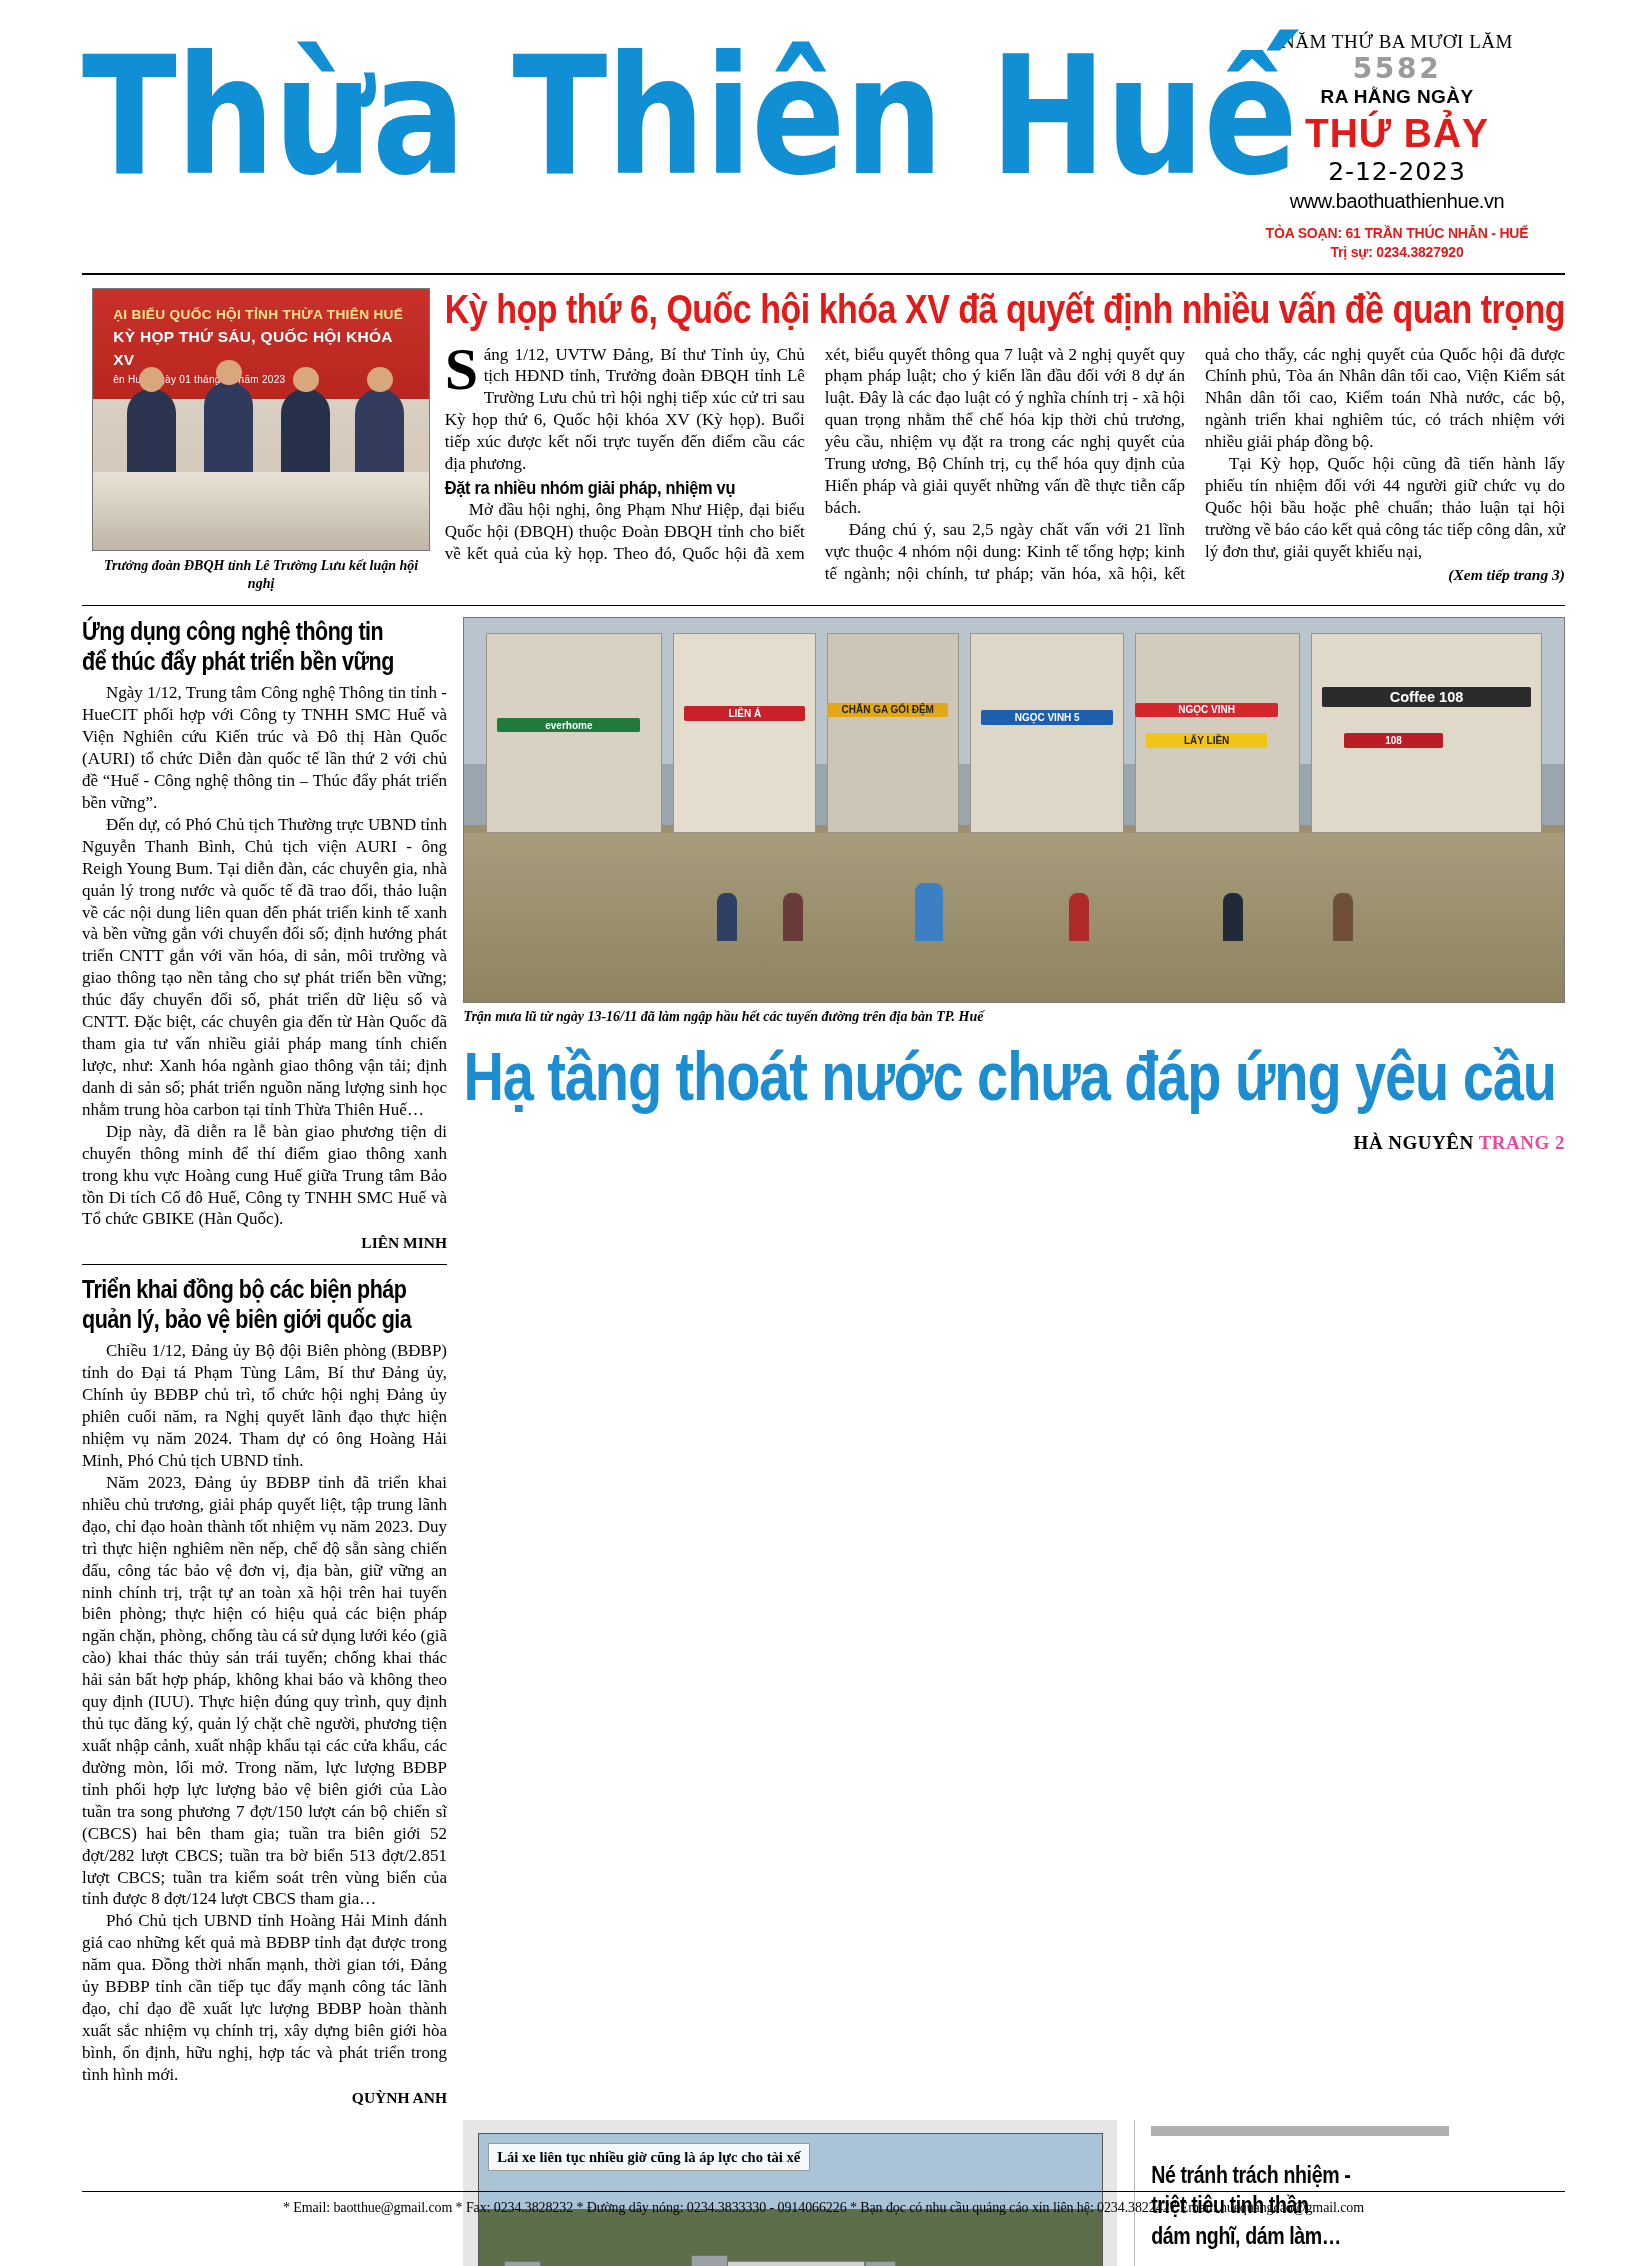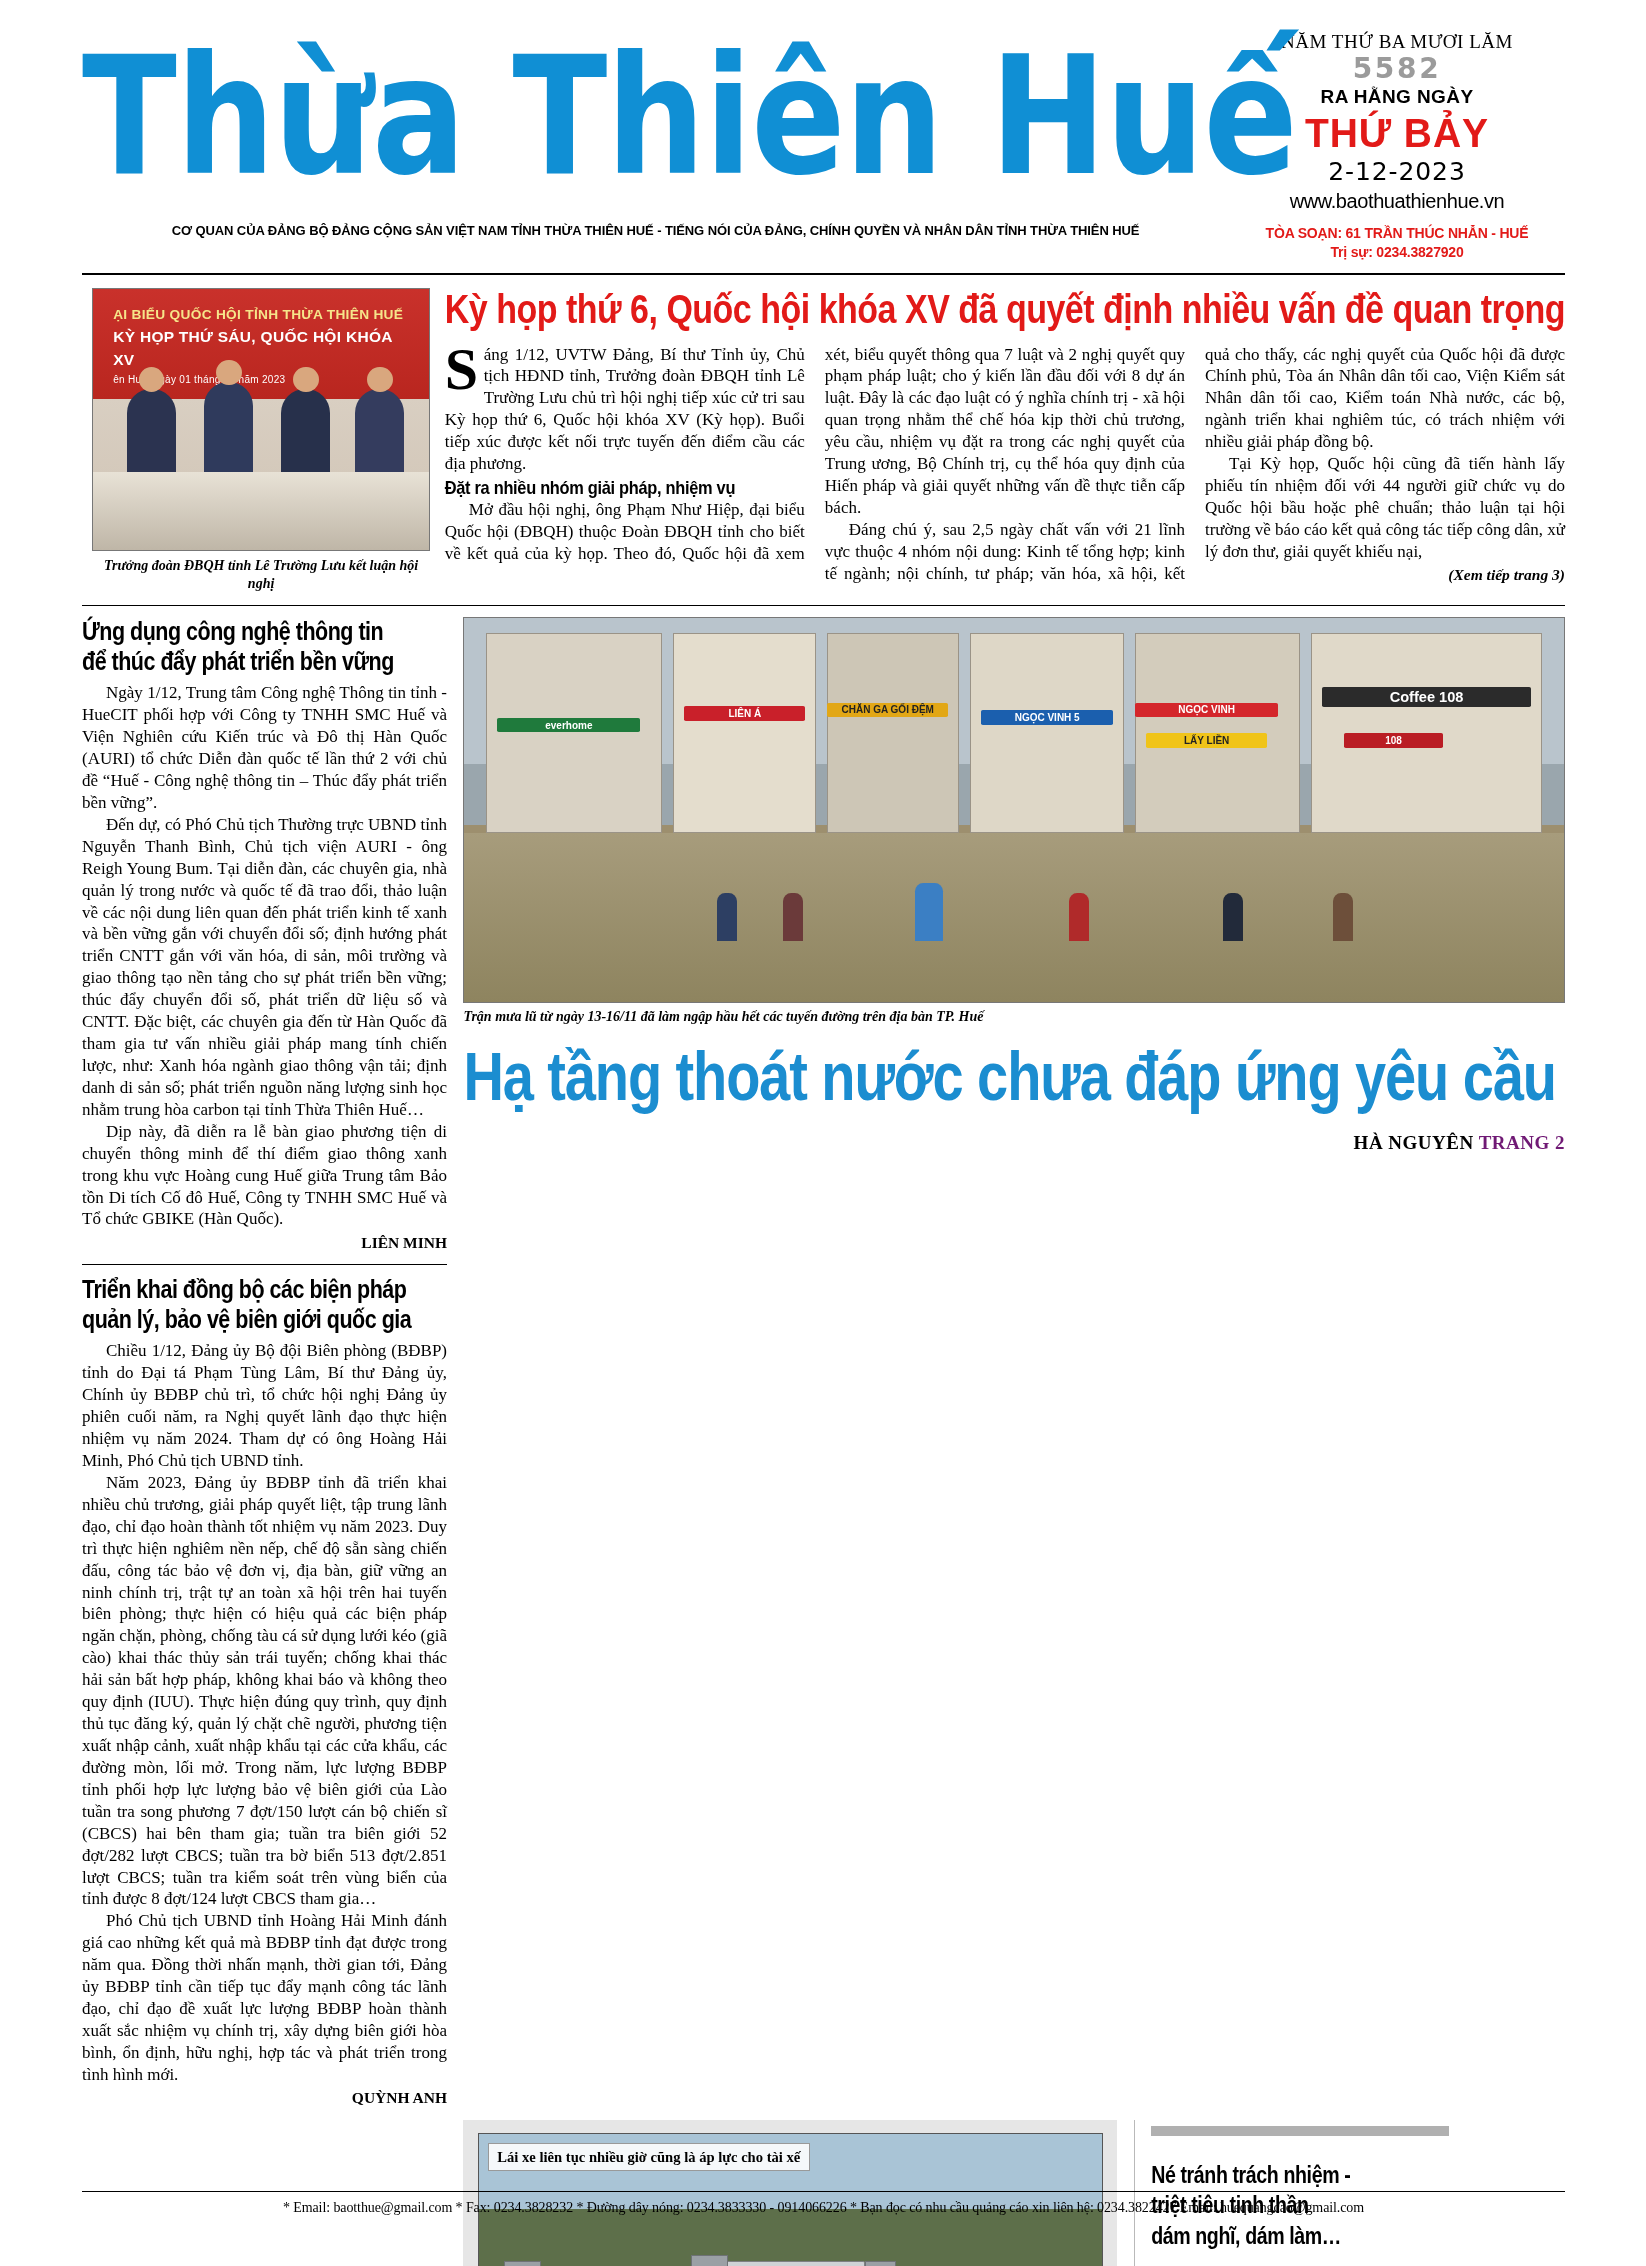--- a/index.html
+++ b/index.html
@@ -143,21 +143,21 @@
     font-family:"Liberation Sans", sans-serif; font-weight:700;
     color:#1b8dd0; font-size:56px; line-height:1;
     letter-spacing:-1.1px; white-space:nowrap;
     transform:scaleY(1.22); transform-origin:left center;
     margin:24px 0 27.4px 0;
   }
   .blue-byline {
     text-align:right; font-family:"Liberation Serif", serif; font-weight:700;
     font-size:19px; letter-spacing:0.5px;
   }
-  .blue-byline .pg { color:#701a75; }
+  .blue-byline .pg { color:#ec4899; }
 
   
   .bottom { display:flex; gap:16.4px; margin-top:12.8px; }
   .bot-center { width:654px; background:#e6e6e6; padding:12.8px 14.6px 11px 14.6px; }
   .bot-right { width:315px; padding-left:16.4px; border-left:0.9px solid #b9b9b9; }
 
   .truck-frame { border:0.9px solid #555; position:relative; }
   .truck-photo { width:100%; height:289px; display:block; }
   .truck-overlay {
     position:absolute; left:9.1px; top:9.1px;
@@ -241,21 +241,20 @@
   .ph-truck .cab { position:absolute; background:#9aa0a5; border:0.9px solid #6e7276; }
 </style>
 </head>
 <body>
 
 <div class="page">
 
   <div class="masthead">
     <div class="masthead-left">
       <div class="masthead-title">Thừa Thiên Huế</div>
-      <div class="masthead-tagline">CƠ QUAN CỦA ĐẢNG BỘ ĐẢNG CỘNG SẢN VIỆT NAM TỈNH THỪA THIÊN HUẾ  -  TIẾNG NÓI CỦA ĐẢNG, CHÍNH QUYỀN VÀ NHÂN DÂN TỈNH THỪA THIÊN HUẾ</div>
     </div>
     <div class="masthead-right">
       <div class="mr-year">NĂM THỨ BA MƯƠI LĂM</div>
       <div class="mr-issue">5582</div>
       <div class="mr-daily">RA HẰNG NGÀY</div>
       <div class="mr-day">THỨ BẢY</div>
       <div class="mr-date">2-12-2023</div>
       <div class="mr-web">www.baothuathienhue.vn</div>
       <div class="mr-addr">TÒA SOẠN: 61 TRẦN THÚC NHẪN - HUẾ</div>
       <div class="mr-addr">Trị sự: 0234.3827920</div>

